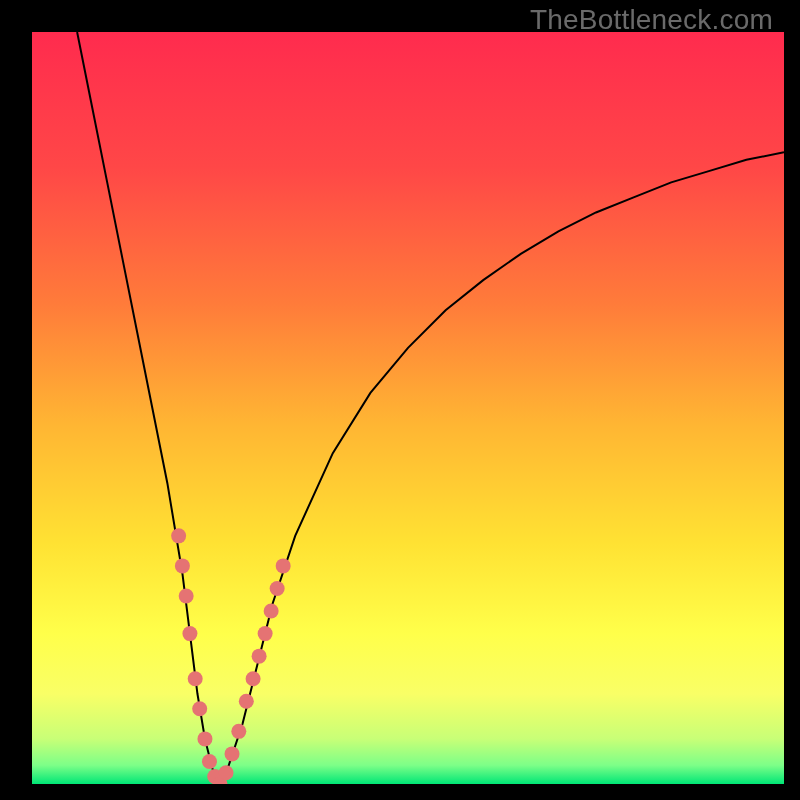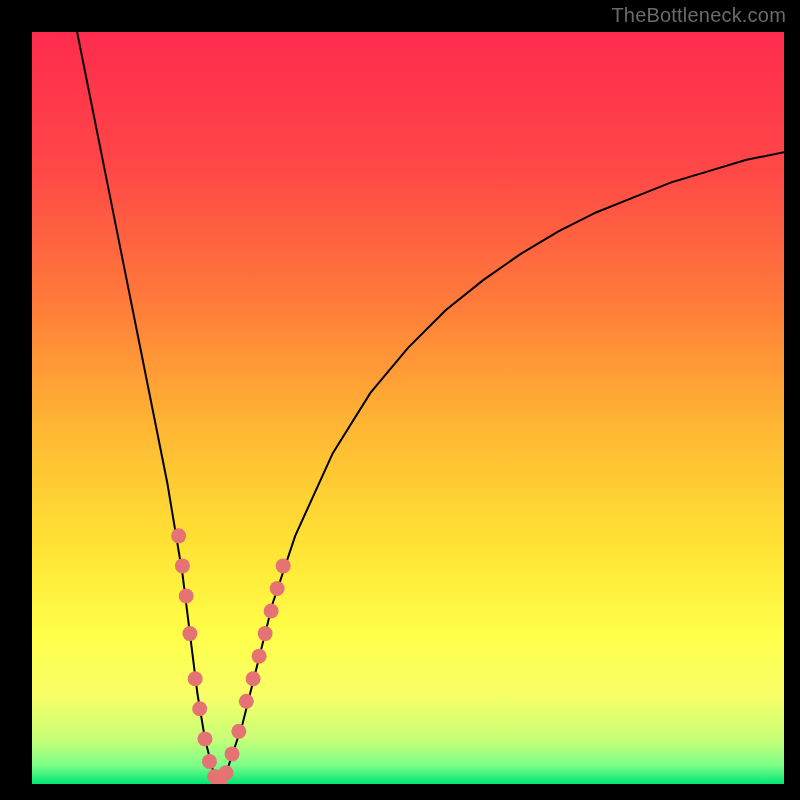--- a/index.html
+++ b/index.html
@@ -37,23 +37,23 @@
   .curve-layer {
     position: absolute;
     left: 0;
     top: 0;
     width: 752px;
     height: 752px;
   }
   .watermark {
     position: absolute;
     top: 4px;
-    right: 14px;
+    right: 27px;
     color: #6a6a6a;
-    font-size: 20px;
+    font-size: 28px;
     font-weight: 400;
     letter-spacing: 0.2px;
     white-space: nowrap;
   }
 </style>
 </head>
 <body>
 
 <div class="frame">
 

